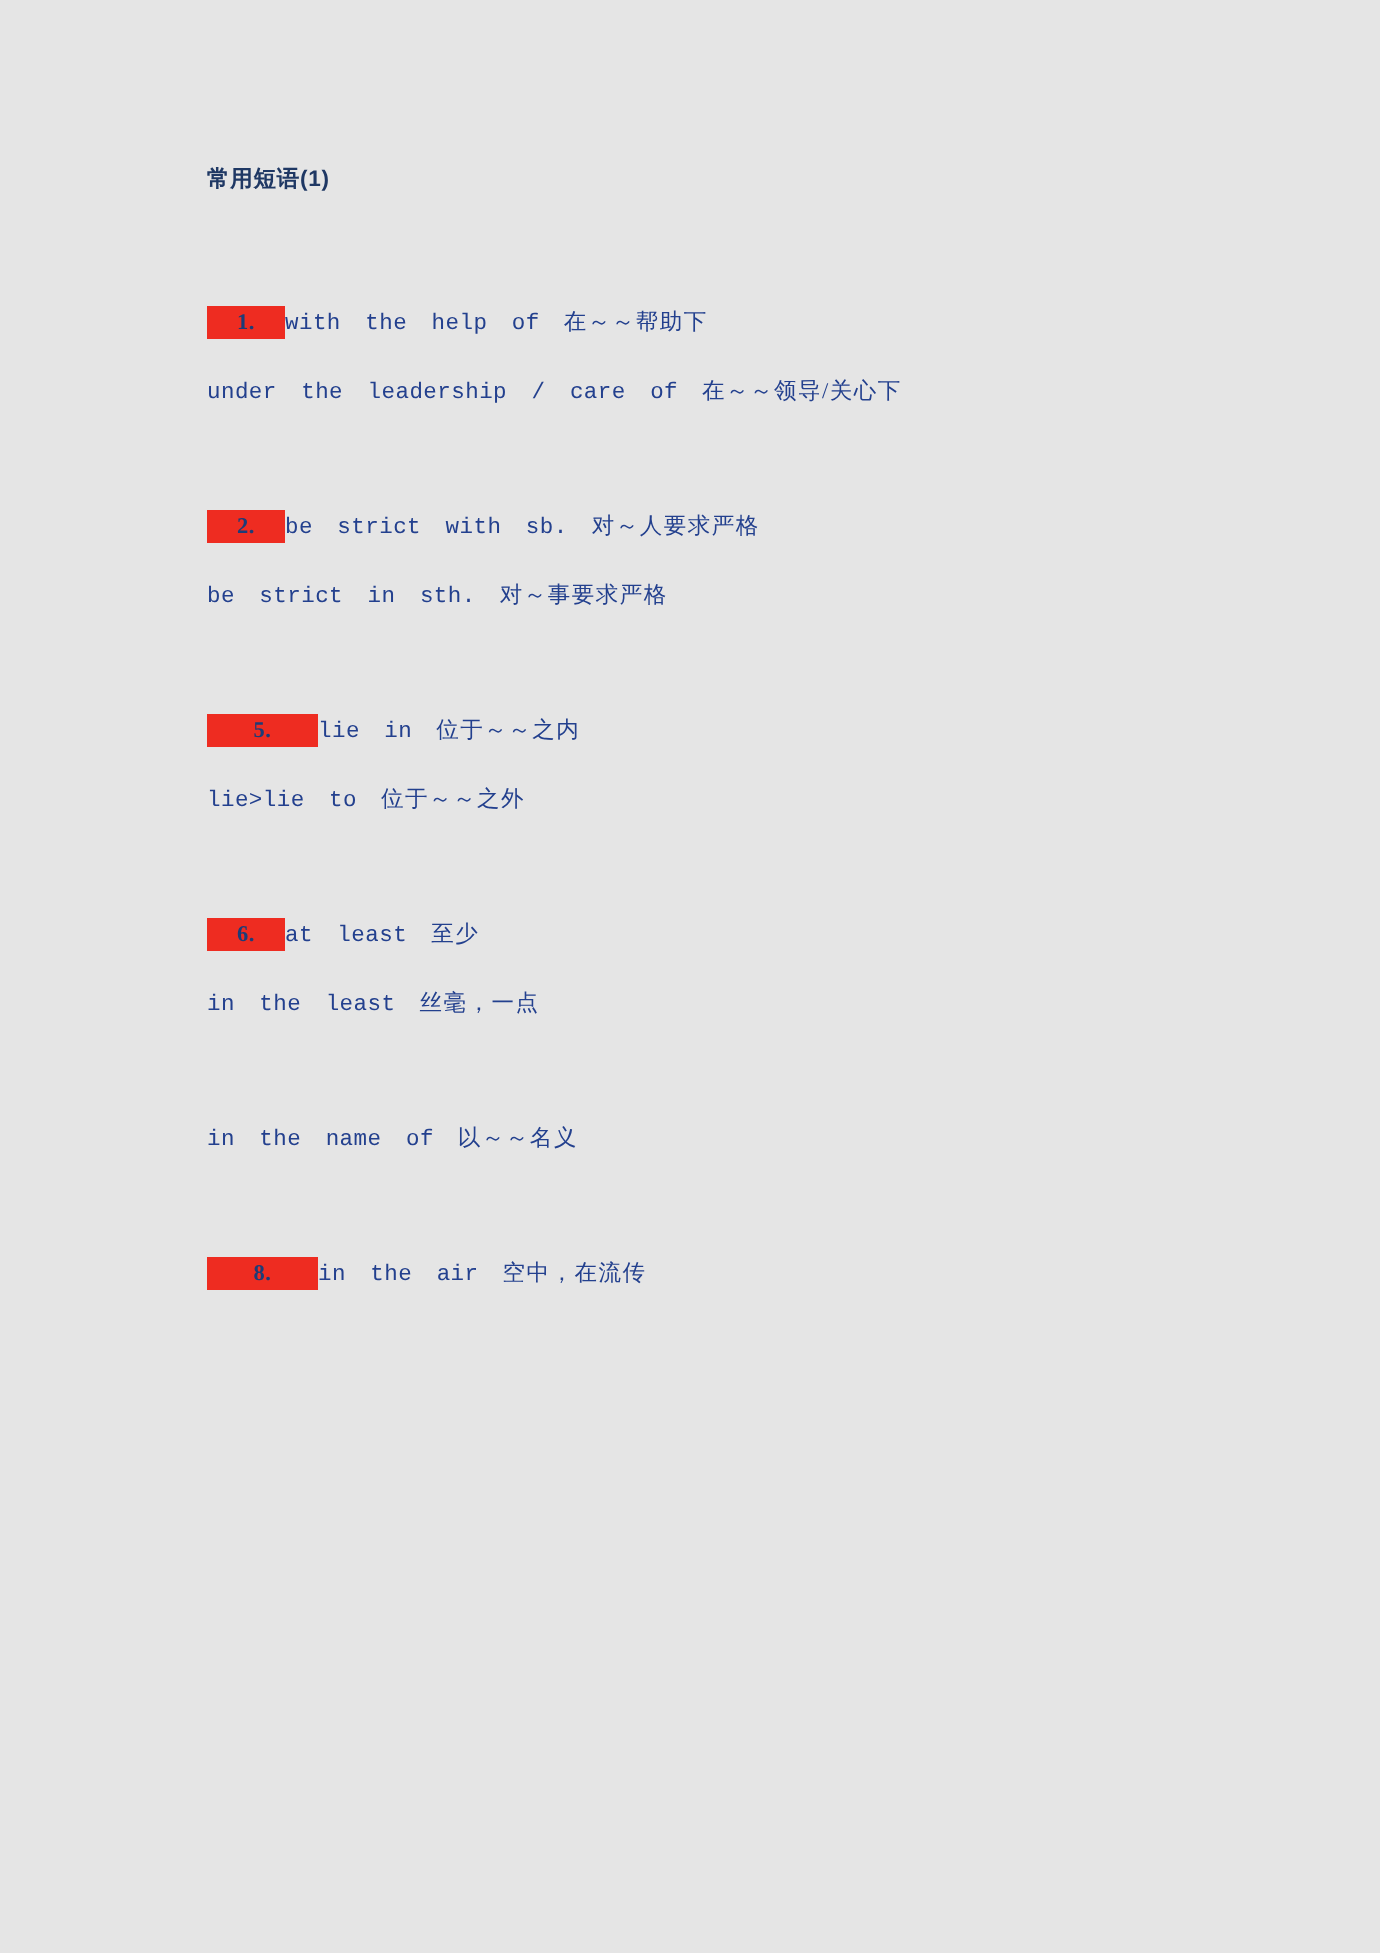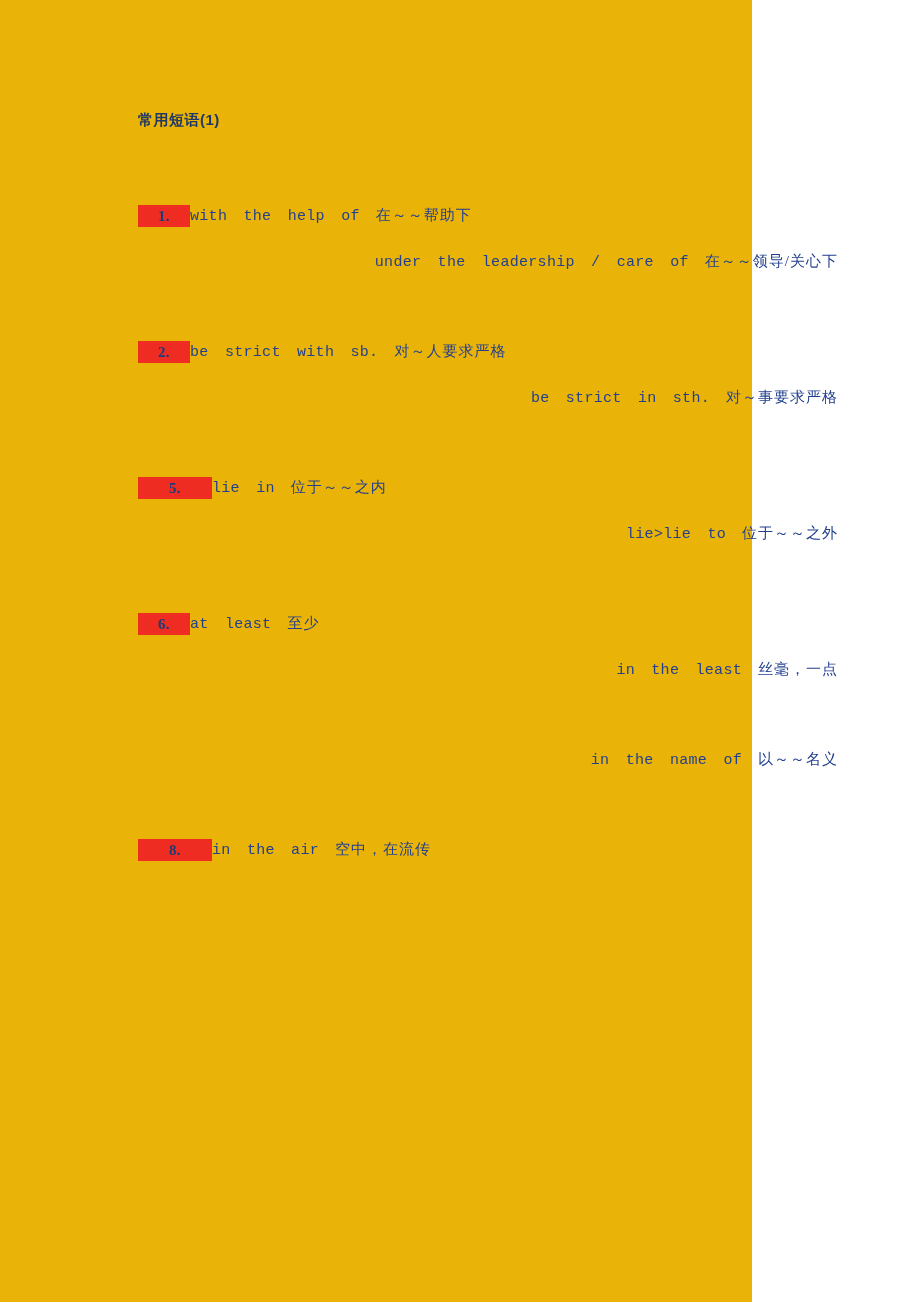--- a/index.html
+++ b/index.html
@@ -8,23 +8,23 @@
   }
   body {
     width: 920px;
     height: 1302px;
     background: #ffffff;
     font-family: "Liberation Serif", "DejaVu Serif", serif;
     overflow: hidden;
   }
   .page {
     position: relative;
-    width: 752px;
+    width: 920px;
     height: 1302px;
-    background: #eab308;
+    background: #e5e5e5;
   }
   .content {
     position: absolute;
     left: 138px;
     top: 110px;
     width: 700px;
   }
   .doc-title {
     font-family: "Liberation Sans", "DejaVu Sans", sans-serif;
     font-weight: bold;
@@ -50,21 +50,20 @@
     color: #23408e;
     line-height: 46px;
     white-space: nowrap;
     letter-spacing: 0.3px;
   }
   .line-1 {
     height: 46px;
   }
   .line-2 {
     height: 46px;
-    text-align: right;
   }
   .num-badge {
     display: inline-block;
     background: #ee2c21;
     color: #1c3c78;
     font-family: "Liberation Serif", "DejaVu Serif", serif;
     font-weight: bold;
     font-size: 15px;
     text-align: center;
     vertical-align: middle;

